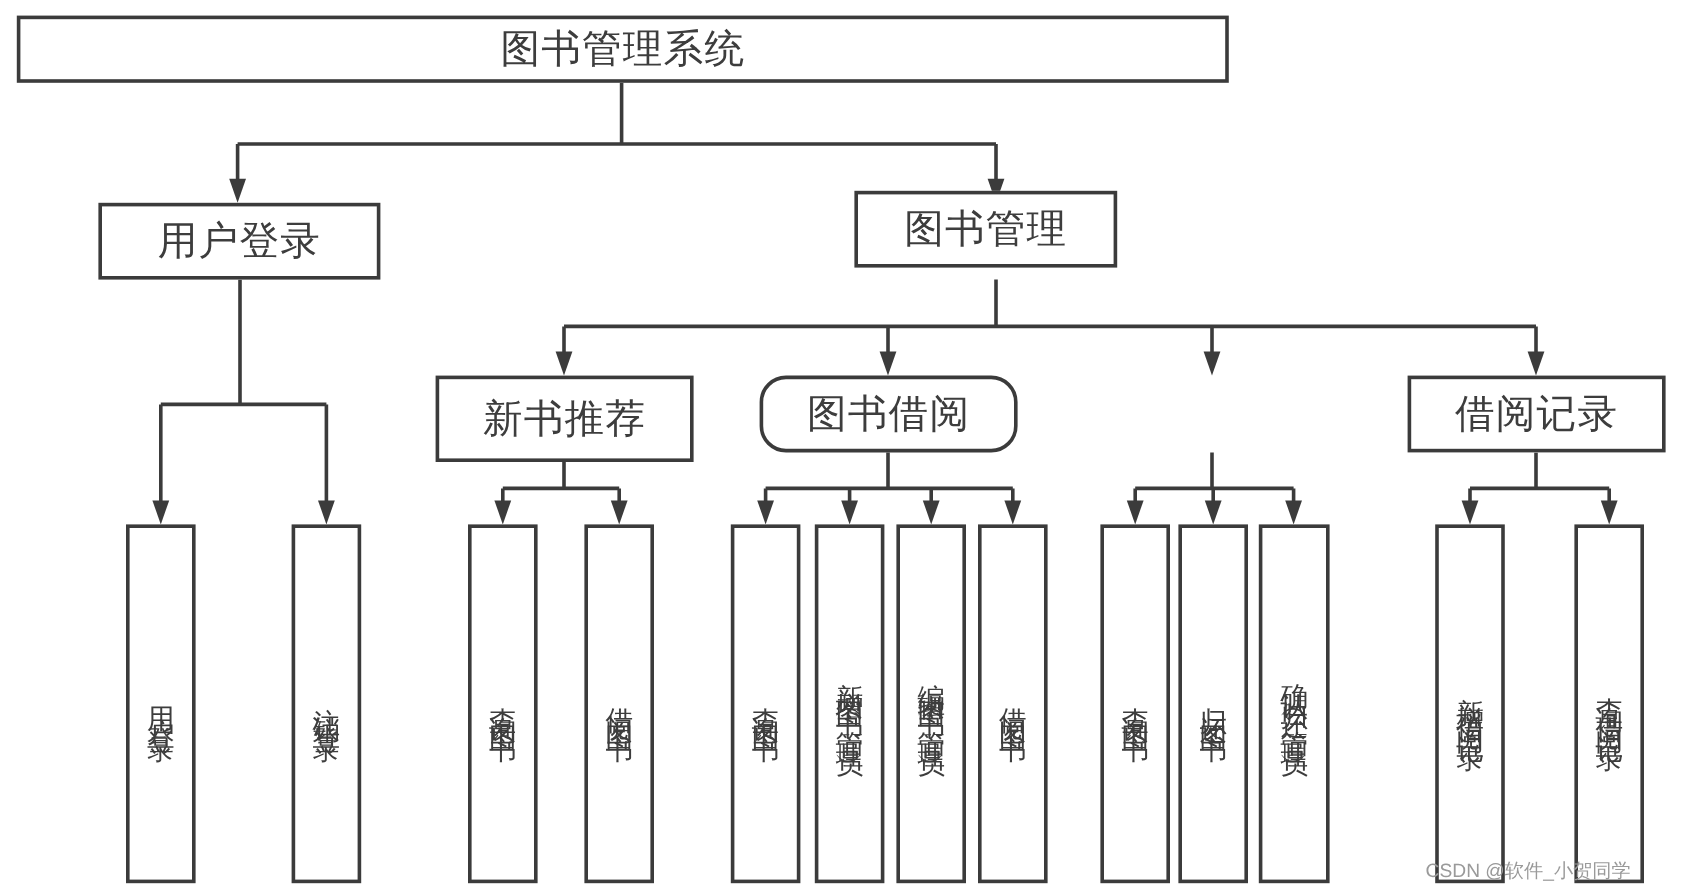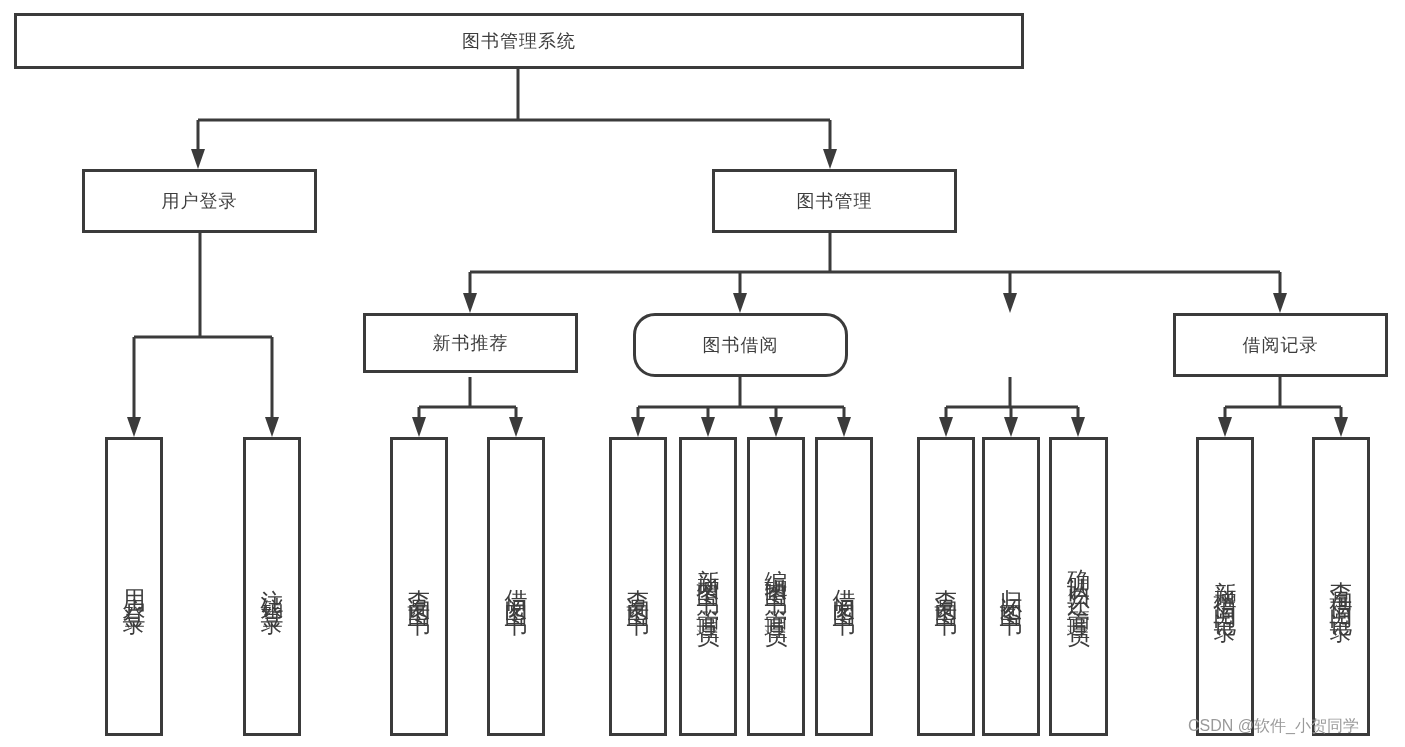--- a/index.html
+++ b/index.html
@@ -30,21 +30,21 @@
     position: absolute;
     background: var(--box-bg);
     border: 3px solid var(--line);
     color: var(--text);
     display: flex;
     align-items: center;
     justify-content: center;
     z-index: 1;
   }
   .h-box {
-    font-size: 18px;
+    font-size: 33px;
     letter-spacing: 1px;
     white-space: nowrap;
   }
   .v-box .vtext {
     writing-mode: vertical-rl;
     text-orientation: mixed;
     font-size: 23px;
     letter-spacing: 8px;
     line-height: 1;
   }
@@ -95,23 +95,23 @@
     <polygon points="1071,417 1085,417 1078,437"></polygon>
 
     <path d="M1280 377 V407 M1225 407 H1341 M1225 407 V419 M1341 407 V419"></path>
     <polygon points="1218,417 1232,417 1225,437"></polygon>
     <polygon points="1334,417 1348,417 1341,437"></polygon>
   </svg>
 
   <div class="box h-box" style="left:14px; top:13px; width:1010px; height:56px;">图书管理系统</div>
 
   <div class="box h-box" style="left:82px; top:169px; width:235px; height:64px;">用户登录</div>
-  <div class="box h-box" style="left:712px; top:169px; width:245px; height:64px;">图书管理</div>
+  <div class="box h-box" style="left:712px; top:159px; width:219px; height:64px;">图书管理</div>
 
-  <div class="box h-box" style="left:363px; top:313px; width:215px; height:60px;">新书推荐</div>
+  <div class="box h-box" style="left:363px; top:313px; width:215px; height:72px;">新书推荐</div>
   <div class="box h-box" style="left:633px; top:313px; width:215px; height:64px;border-radius:22px;">图书借阅</div>
   <div class="box h-box" style="left:1173px; top:313px; width:215px; height:64px;">借阅记录</div>
 
   <div class="box v-box" style="left:105px; top:437px; width:58px; height:299px;">
     <span class="vtext">用户登录</span>
   </div>
   <div class="box v-box" style="left:243px; top:437px; width:58px; height:299px;">
     <span class="vtext">注销登录</span>
   </div>
   <div class="box v-box" style="left:390px; top:437px; width:58px; height:299px;">

